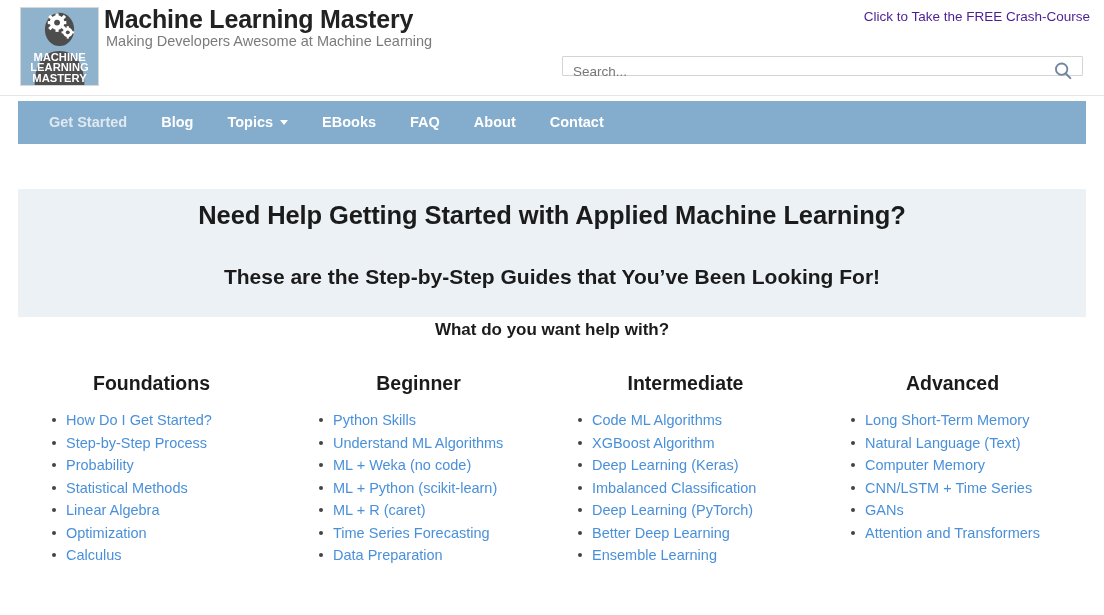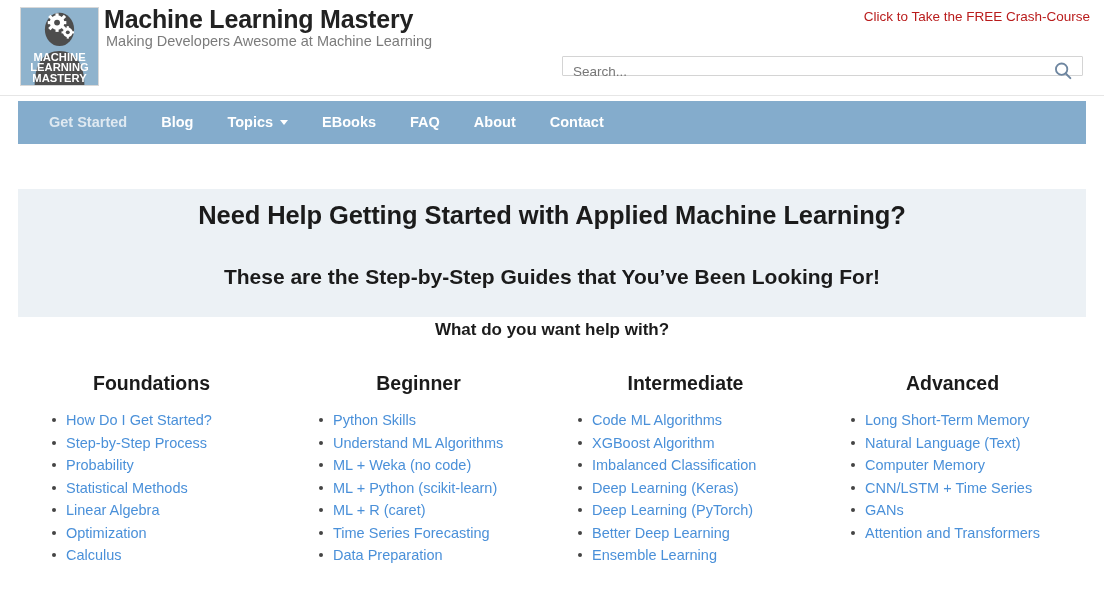--- a/index.html
+++ b/index.html
@@ -53,21 +53,21 @@
     font-size: 14.5px;
     color: #7b7b7b;
     white-space: nowrap;
   }
 
   .crash-link {
     position: absolute;
     right: 14px;
     top: 9px;
     font-size: 13.5px;
-    color: #b91c1c;
+    color: #4c1d95;
     text-decoration: none;
     white-space: nowrap;
   }
 
   .search-wrap {
     position: absolute;
     left: 562px;
     top: 56px;
     width: 521px;
     height: 20px;
@@ -346,22 +346,22 @@
       <li class="col-item"><a class="col-link" href="#">Time Series Forecasting</a></li>
       <li class="col-item"><a class="col-link" href="#">Data Preparation</a></li>
     </ul>
   </div>
 
   <div class="col col-3">
     <h2 class="col-title">Intermediate</h2>
     <ul class="col-list">
       <li class="col-item"><a class="col-link" href="#">Code ML Algorithms</a></li>
       <li class="col-item"><a class="col-link" href="#">XGBoost Algorithm</a></li>
+      <li class="col-item"><a class="col-link" href="#">Deep Learning (Keras)</a></li>
       <li class="col-item"><a class="col-link" href="#">Imbalanced Classification</a></li>
-      <li class="col-item"><a class="col-link" href="#">Deep Learning (Keras)</a></li>
       <li class="col-item"><a class="col-link" href="#">Deep Learning (PyTorch)</a></li>
       <li class="col-item"><a class="col-link" href="#">Better Deep Learning</a></li>
       <li class="col-item"><a class="col-link" href="#">Ensemble Learning</a></li>
     </ul>
   </div>
 
   <div class="col col-4">
     <h2 class="col-title">Advanced</h2>
     <ul class="col-list">
       <li class="col-item"><a class="col-link" href="#">Long Short-Term Memory</a></li>

